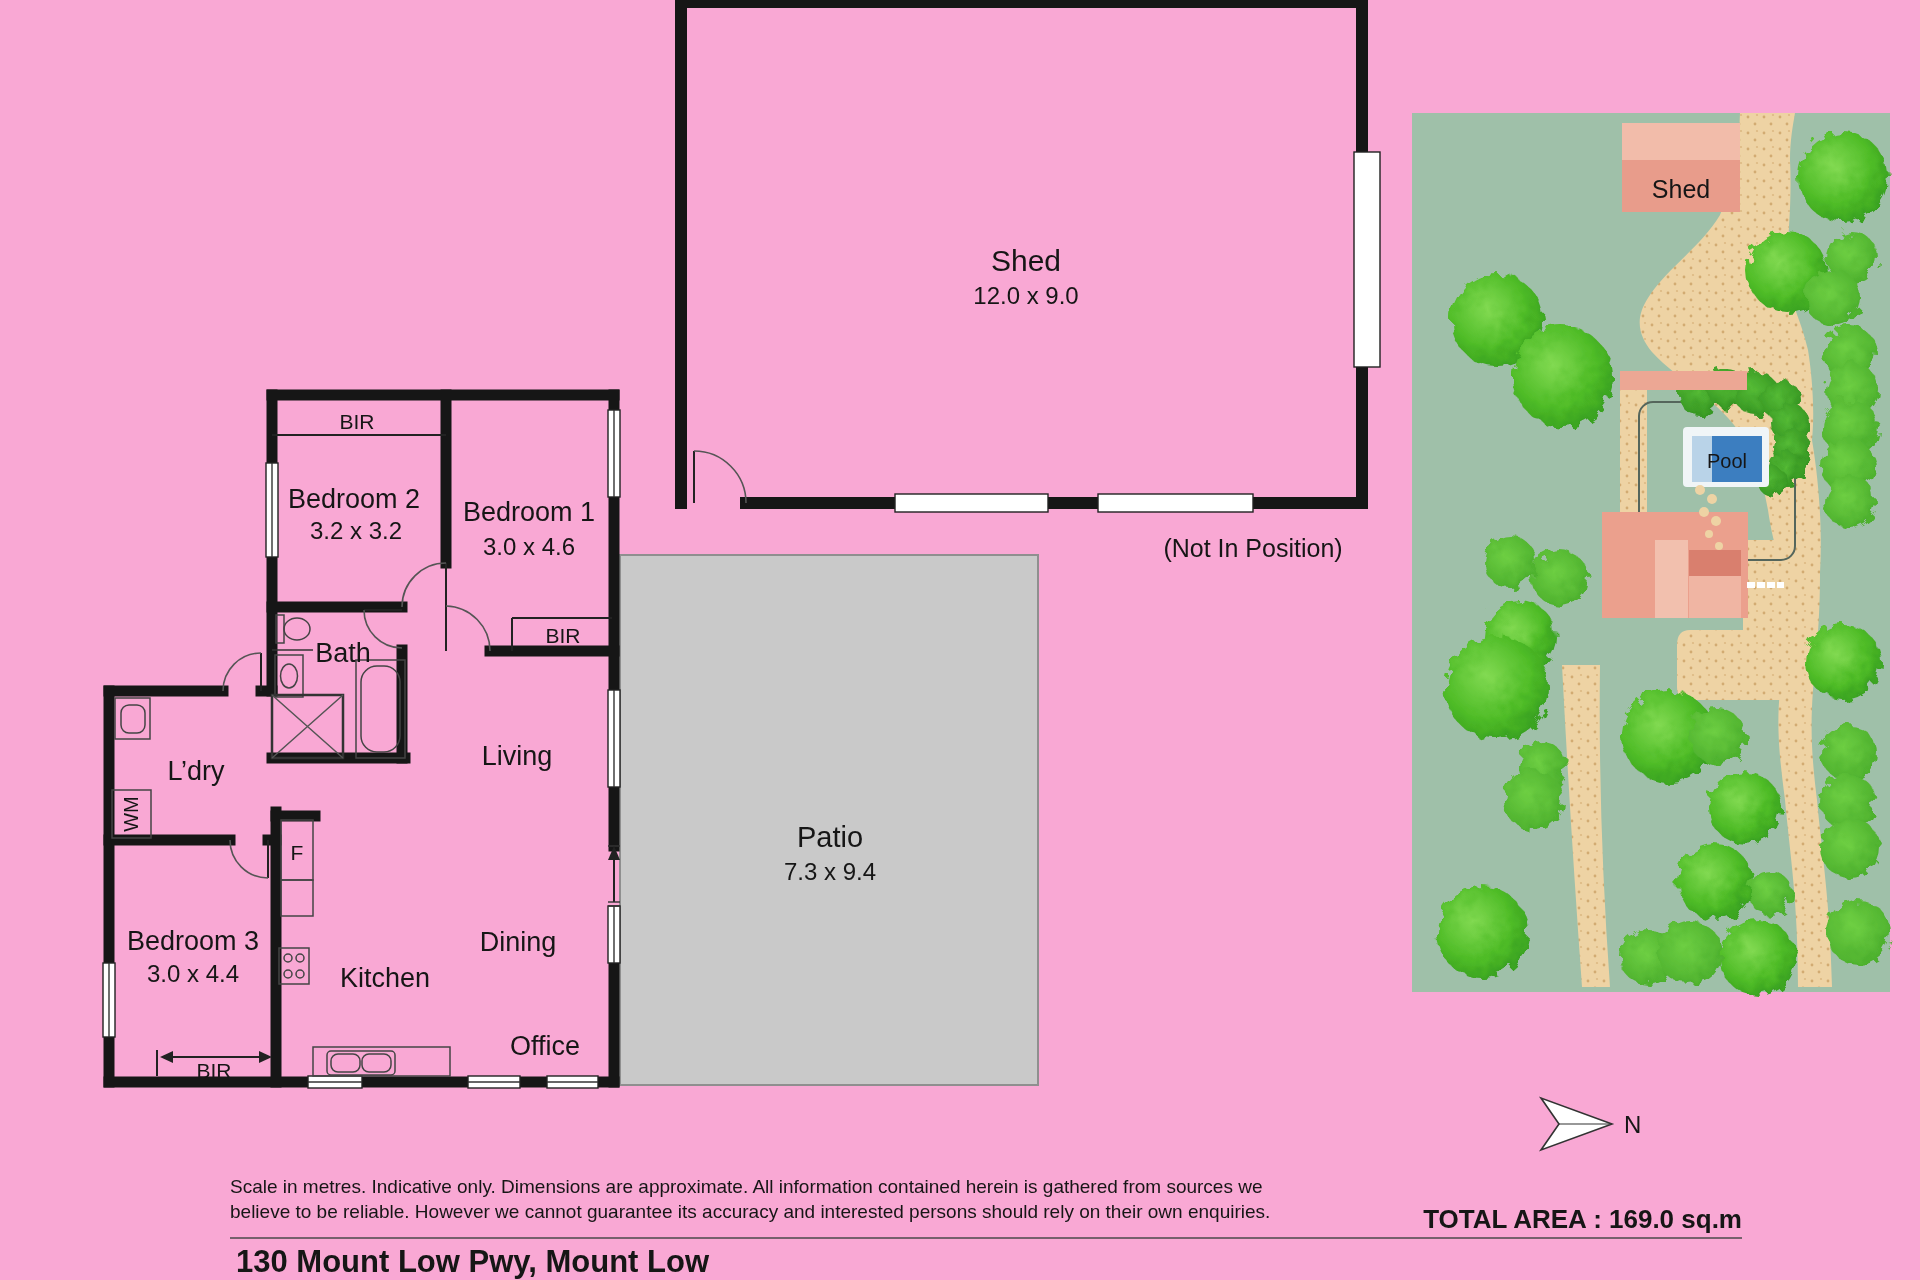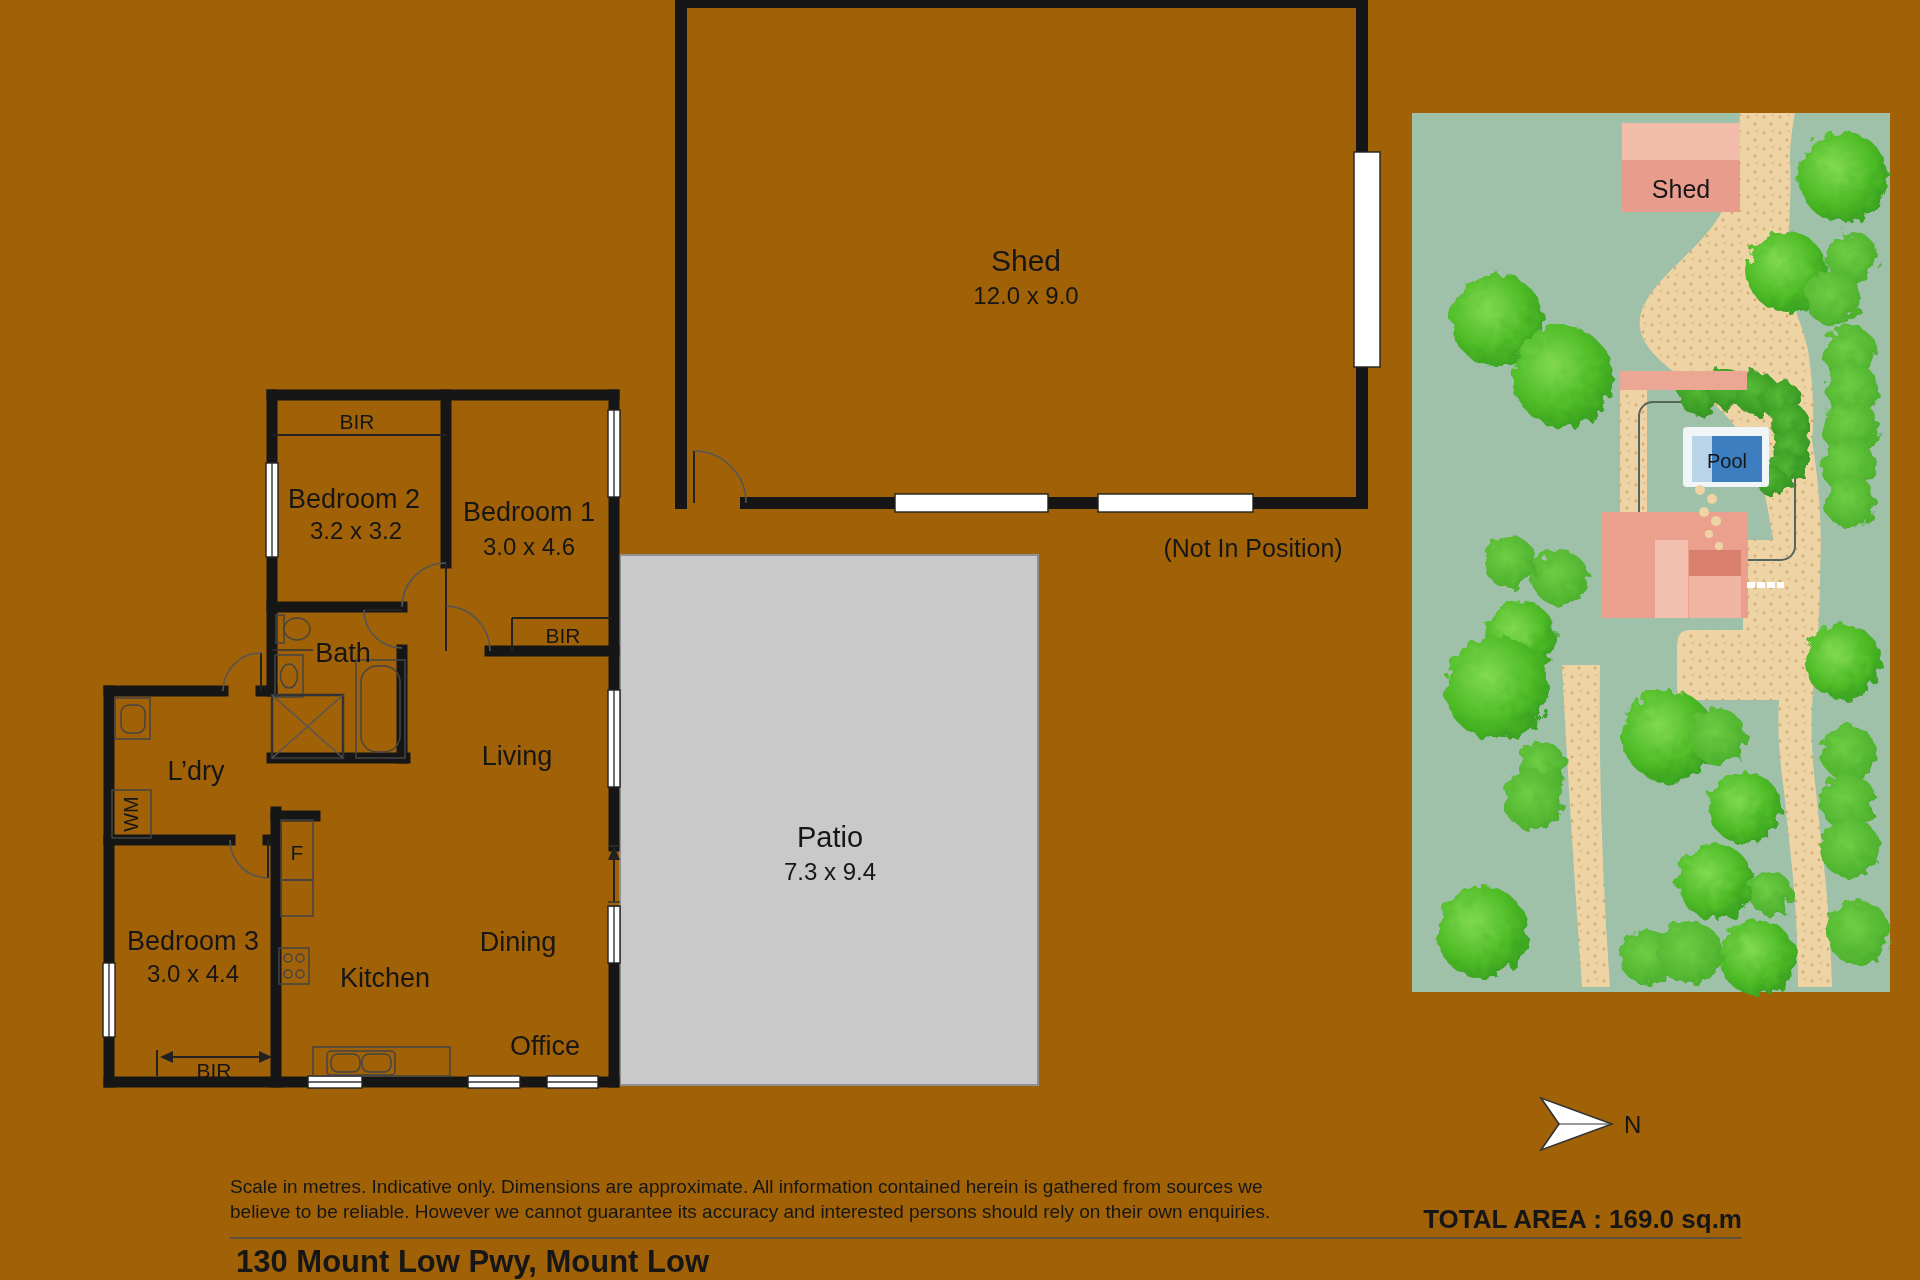--- a/index.html
+++ b/index.html
@@ -1,16 +1,16 @@
 <!DOCTYPE html>
 <html><head>
 <meta charset="utf-8">
 <style>
   html,body{margin:0;padding:0;background:#ffffff;}
-  .stage{position:relative;width:1920px;height:1280px;background:#a16207;overflow:hidden;}
+  .stage{position:relative;width:1920px;height:1280px;background:#f9a8d4;overflow:hidden;}
   text{font-family:"Liberation Sans", sans-serif;fill:#161616;}
   .lbl{text-anchor:middle;}
   .room{font-size:27px;}
   .dims{font-size:24px;}
   .big{font-size:30px;}
   .bigdims{font-size:24px;}
   .small{font-size:21px;}
   .note{font-size:25px;}
   .sitelbl{font-size:25px;}
   .poollbl{font-size:20px;}

